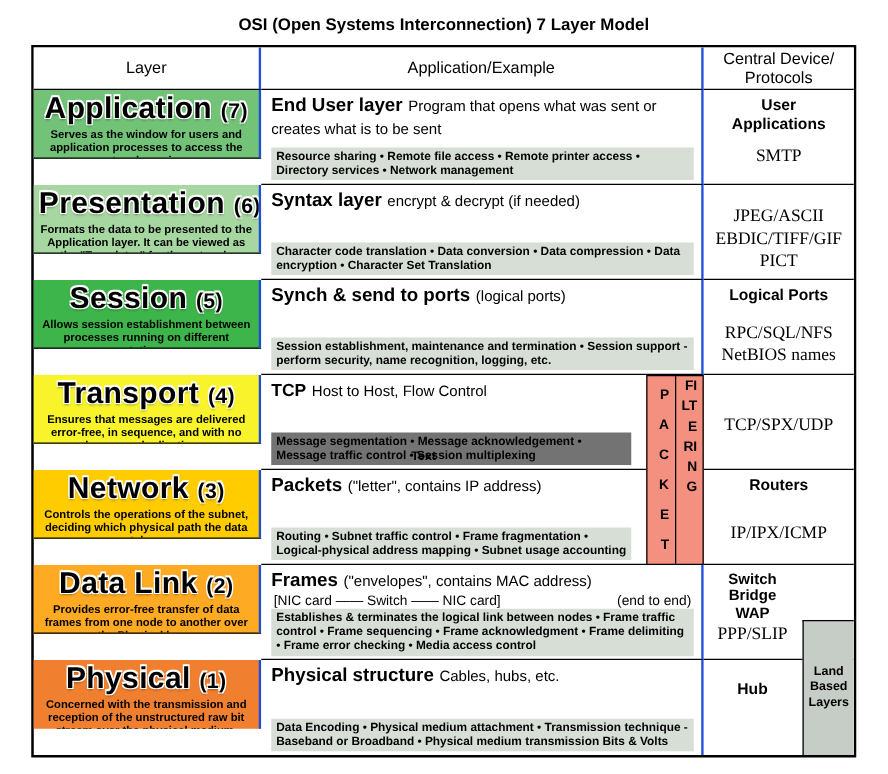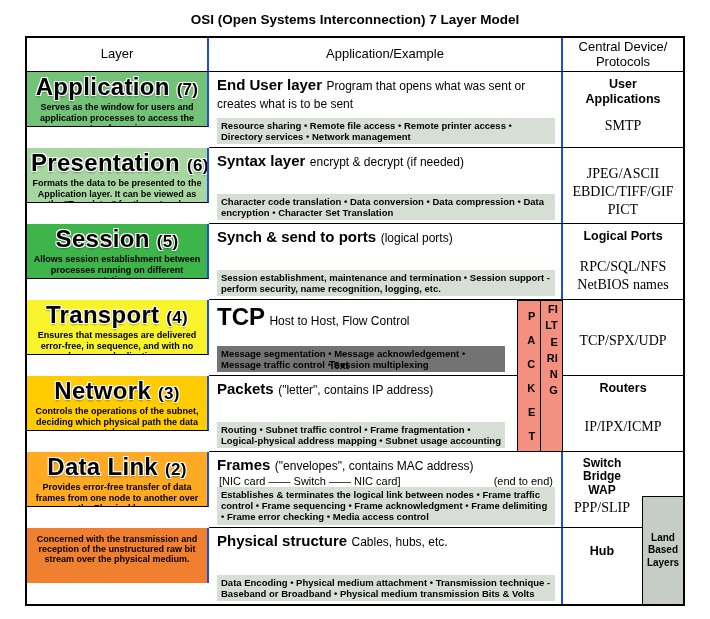--- a/index.html
+++ b/index.html
@@ -42,21 +42,21 @@
     font-size: 24px; font-weight: bold; line-height: 1.02; letter-spacing: 0.3px;
     text-shadow: -1px -1px 0 #fff, 1px -1px 0 #fff, -1px 1px 0 #fff, 1px 1px 0 #fff, 0 2px 2px rgba(0,0,0,.35);
     white-space: nowrap;
   }
   .layer-name .num { font-size: 17px; }
   .layer-desc { font-size: 9px; line-height: 1.13; margin-top: 3px; font-weight: bold; }
   
   .example-cell { height: 76px; padding: 4px 6px 3px 8px; display: flex; flex-direction: column; }
   .ex-head { line-height: 1.12; }
   .ex-title { font-size: 15px; font-weight: bold; }
-  .ex-title.big { font-size: 24px; margin-top: 21px; }
+  .ex-title.big { font-size: 14px; margin-top: 21px; }
   .ex-sub { font-size: 12px; }
   .ex-line2 { font-size: 11px; display: flex; justify-content: space-between; padding: 1px 2px 0; }
   .ex-details {
     margin-top: auto; font-size: 9.5px; line-height: 1.18;
     padding: 2px 4px; position: relative; font-weight: bold;
   }
   .shrink { margin-right: 50px; }
   .text-artifact { position: absolute; left: 112px; bottom: 0; font-size: 10px; background: transparent; }
   
   .central-cell { height: 76px; text-align: center; padding-top: 5px; }
@@ -200,20 +200,21 @@
       <div class="ex-details" style="background-color: rgb(214, 222, 214);"><span>Establishes &amp; terminates the logical link between nodes • Frame traffic control • Frame sequencing • Frame acknowledgment • Frame delimiting • Frame error checking • Media access control</span></div>
     </div>
     <div class="cell c3 central-cell narrow">
       <div class="device compact">Switch
 Bridge
 WAP</div>
       <div class="protocols mt2">PPP/SLIP</div>
     </div>
 
     <div class="cell c1 layer-cell br0" style="background-color: rgb(240, 128, 48);">
+      <div class="layer-name"><span>Physical</span> <span class="num">(1)</span></div>
       <div class="layer-desc">Concerned with the transmission and reception of the unstructured raw bit stream over the physical medium.</div>
     </div>
     <div class="cell c2 example-cell br0">
       <div class="ex-head">
         <span class="ex-title">Physical structure</span>
         <span class="ex-sub">Cables, hubs, etc.</span>
       </div>
       <div class="ex-details" style="background-color: rgb(214, 222, 214);"><span>Data Encoding • Physical medium attachment • Transmission technique - Baseband or Broadband • Physical medium transmission Bits &amp; Volts</span></div>
     </div>
     <div class="cell c3 central-cell narrow pt14 br0">

